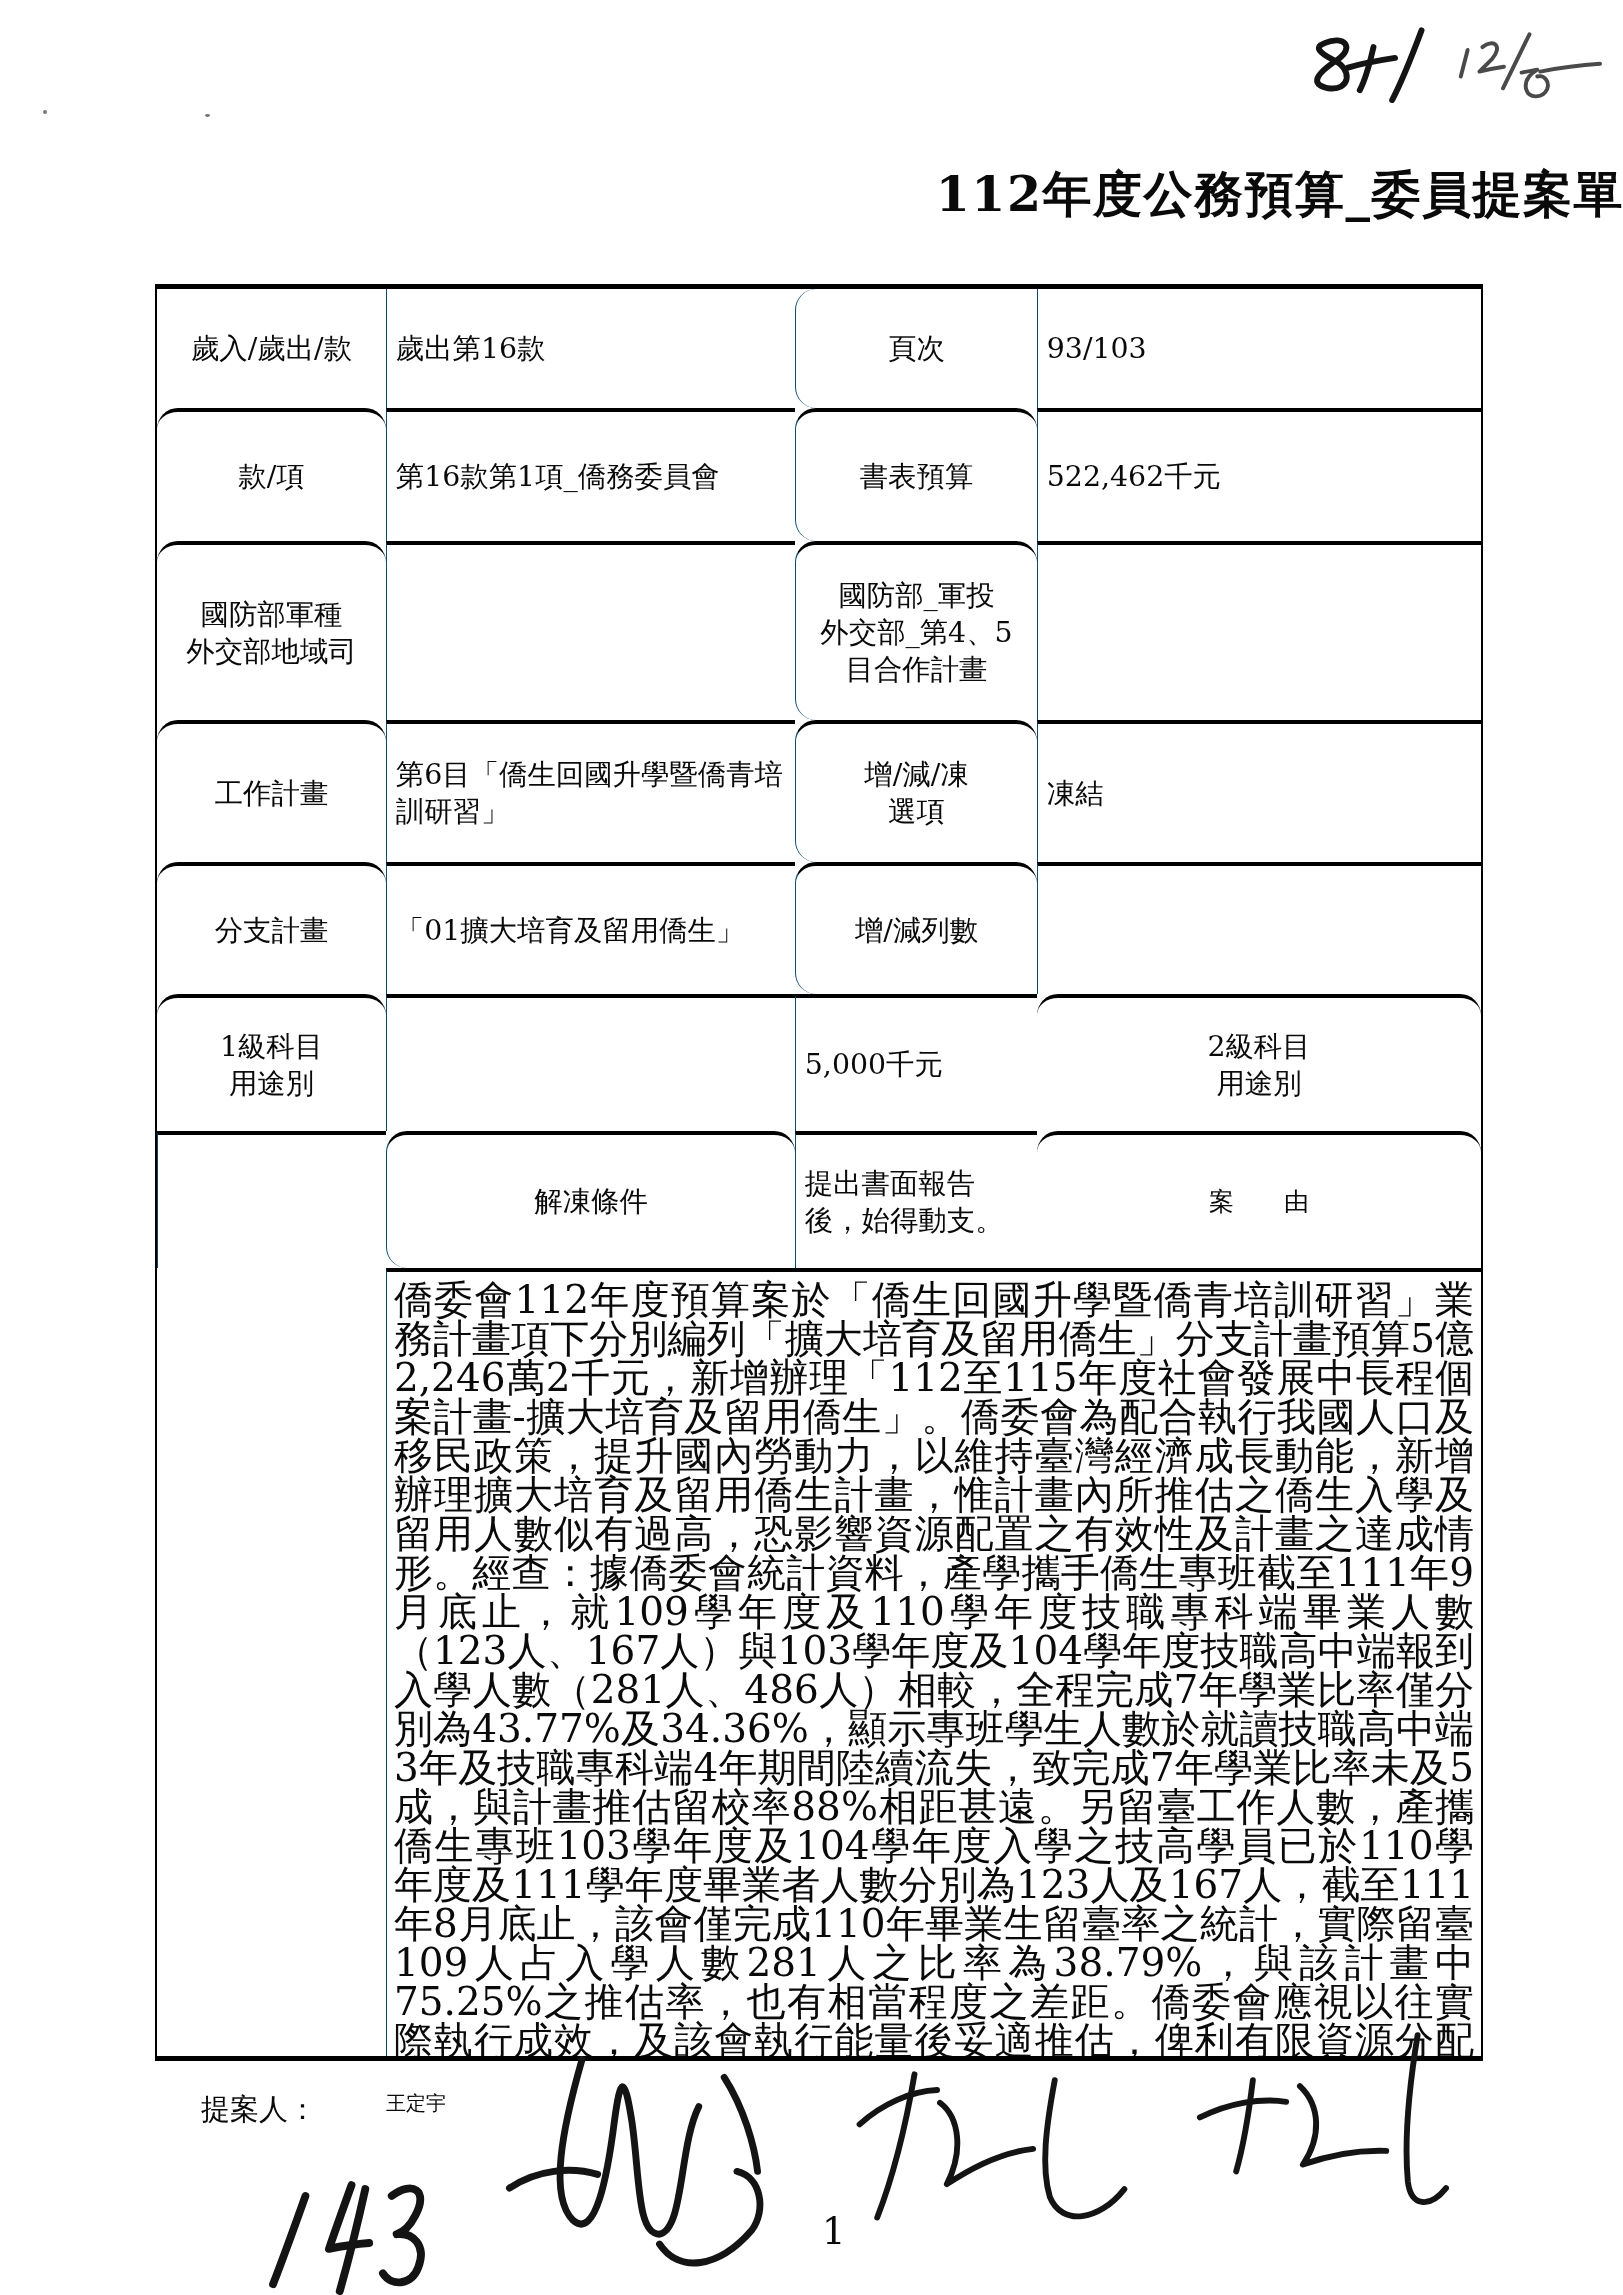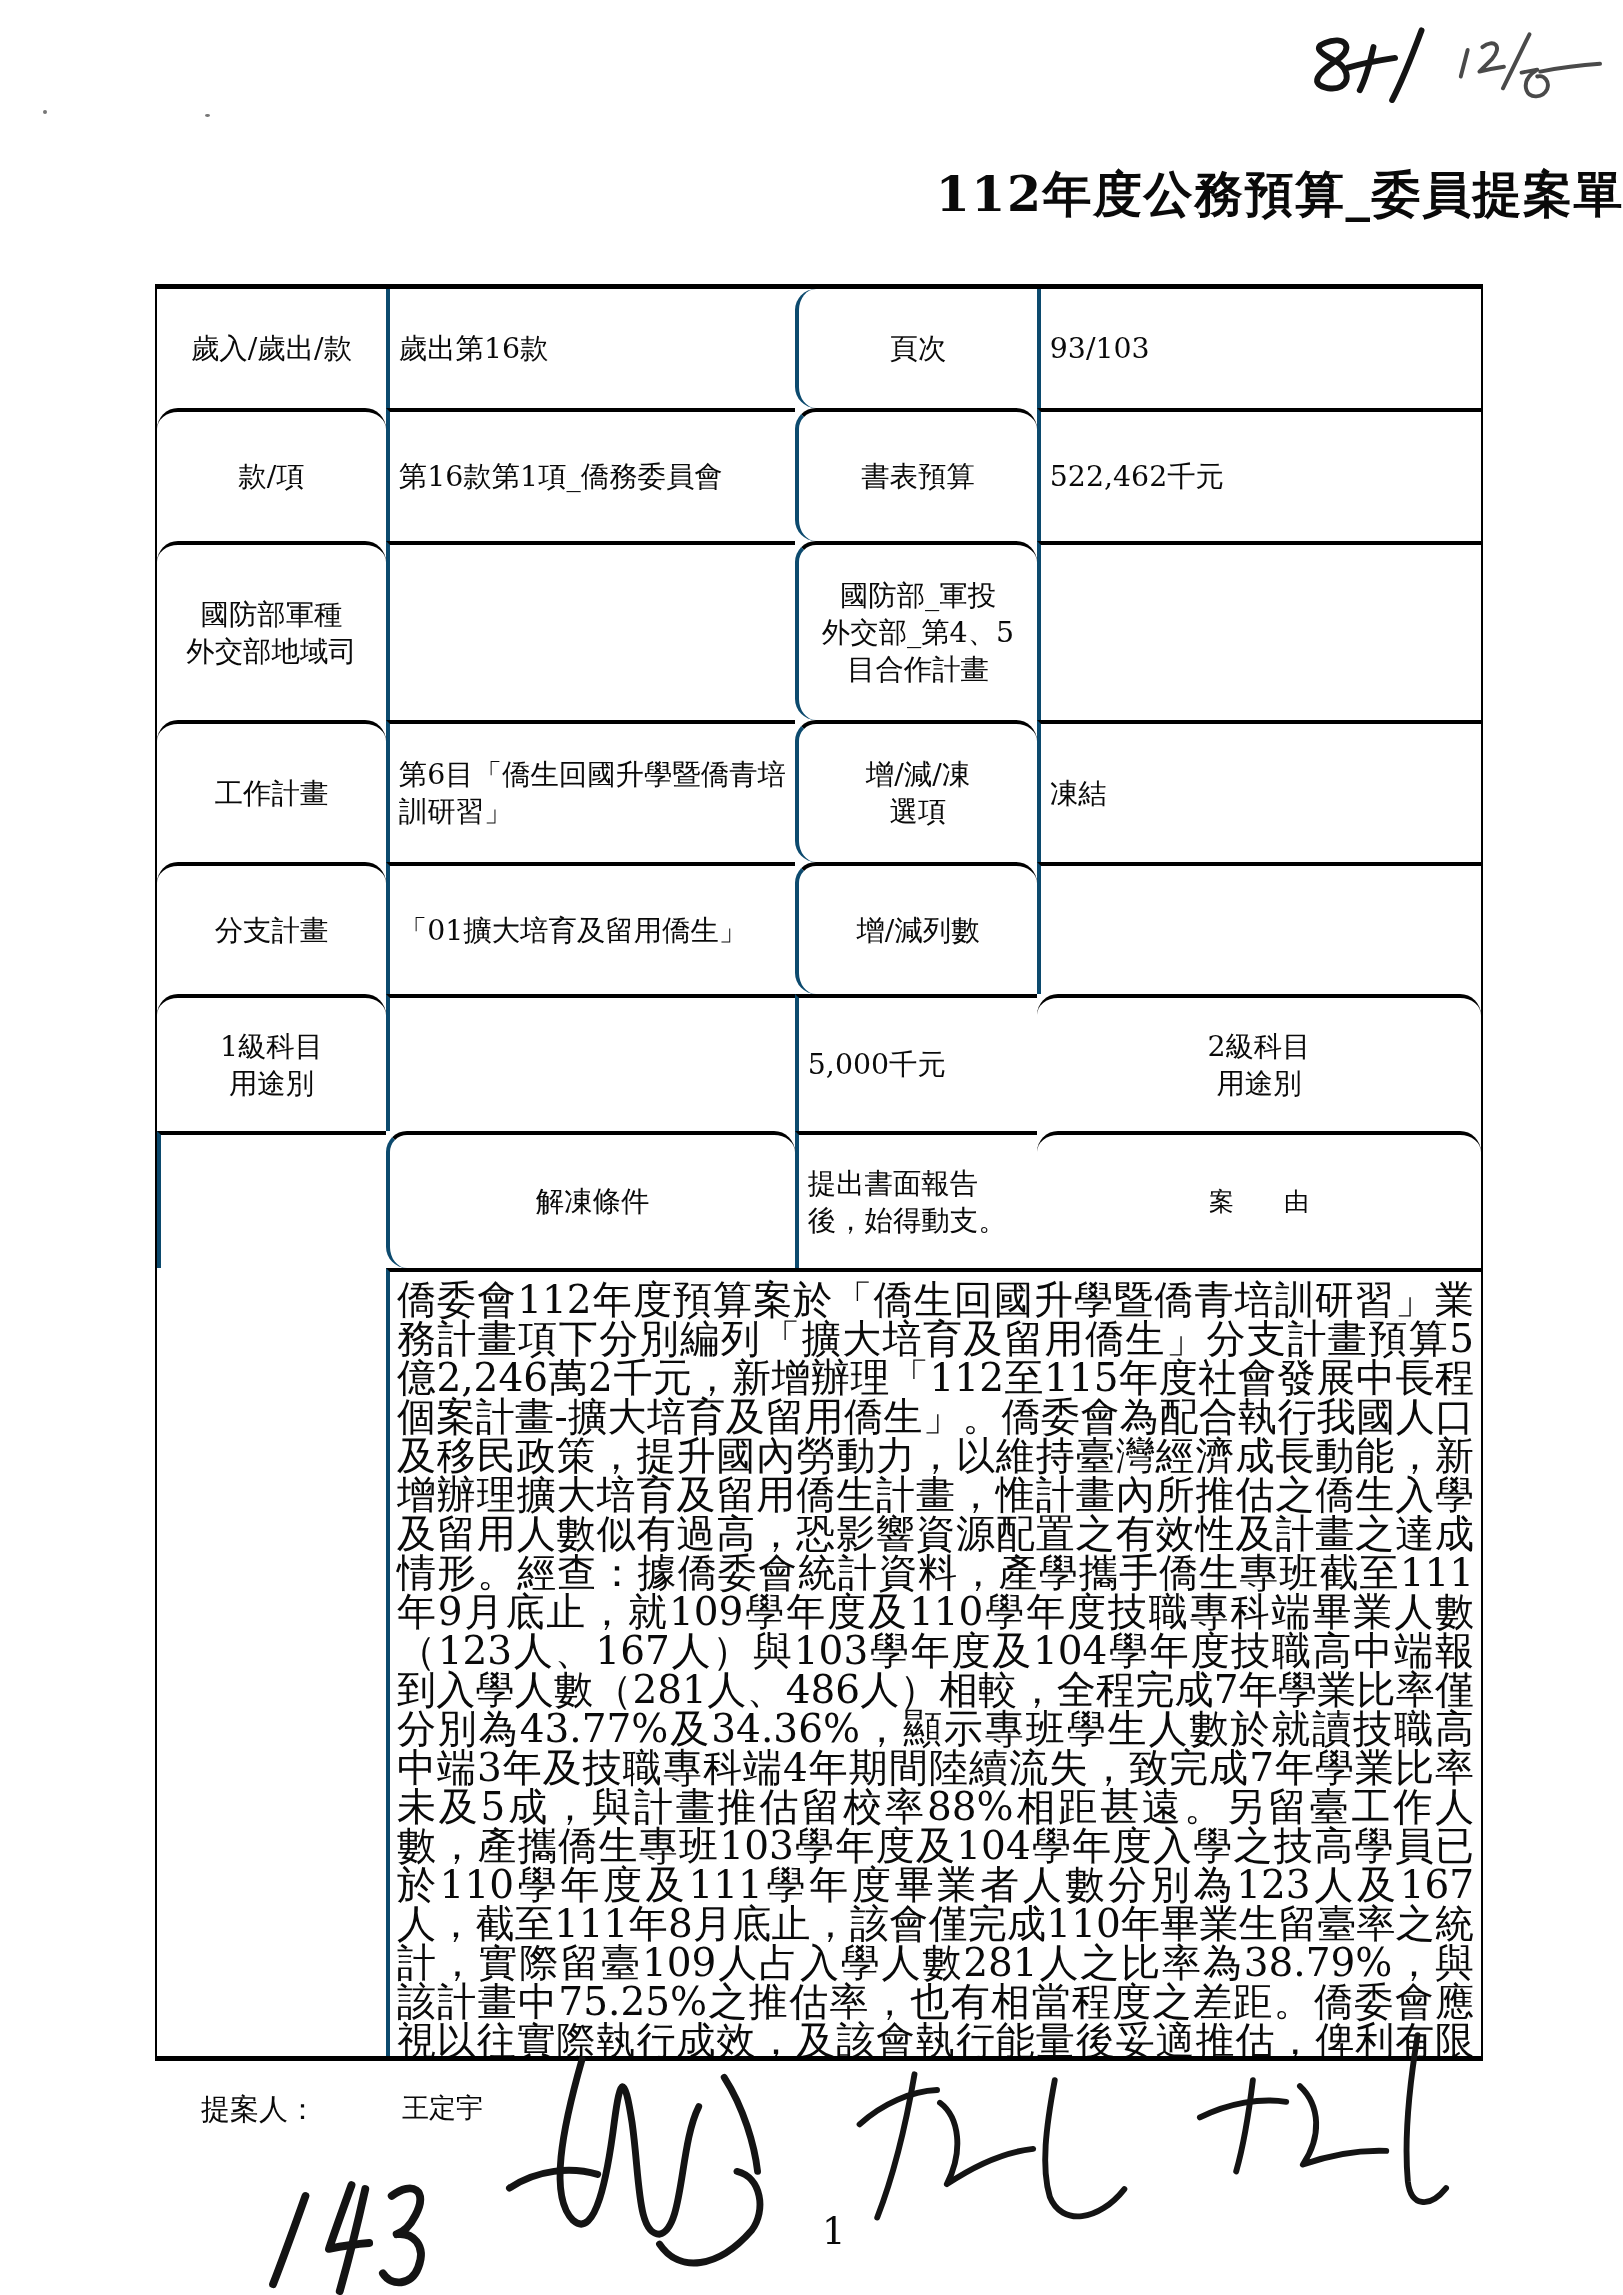--- a/index.html
+++ b/index.html
@@ -20,42 +20,42 @@
     position:absolute;left:155px;top:284px;width:1328px;height:1777px;
     box-sizing:border-box;
     border:5.9px solid #000;border-left-width:2.5px;border-right-width:2.5px;
     display:grid;
     grid-template-columns:229px 409px 242px 1fr;
     grid-template-rows:119px 133px 179px 142px 132px 137px 137px 1fr;
     background:#fff;
   }
   .cell{
     box-sizing:border-box;
-    border-left:4px solid #0c4a6e;
+    border-left:1px solid #0c4a6e;
     border-top:4.9px solid #000;
     font-size:28.4px;line-height:37px;
     white-space:pre-line;
     display:flex;align-items:center;
     overflow:hidden;
   }
   .cell.c1{border-left:none;}
   .cell.r1{border-top:none;}
   .cell.hdr{justify-content:center;text-align:center;border-radius:21px;}
   .cell.val{justify-content:flex-start;text-align:left;padding:3.9px 6.9px 3.9px 8.8px;}
   .case-label{font-size:25px;}
   .case-cell{
     display:block;align-items:initial;
     font-size:39px;line-height:39px;
     padding:7.8px 6.9px 0 6.9px;
     text-align:justify;
     white-space:normal;
   }
 
   .footer-line{position:absolute;top:2090px;left:201px;font-size:29px;white-space:nowrap;}
-  .proposer-name{position:absolute;top:2090px;left:402px;font-size:27px;white-space:nowrap;}
+  .proposer-name{position:absolute;top:2090px;left:386px;font-size:20px;white-space:nowrap;}
   .page-number{position:absolute;top:2210px;left:822px;font-size:37px;}
 
   svg.ink{position:absolute;left:0;top:0;pointer-events:none;}
   .ink path{fill:none;stroke-linecap:round;stroke-linejoin:round;}
   .ink .heavy{stroke:#141414;}
   .ink .light{stroke:#4a4a4a;}
 </style>
 </head>
 <body>
 

